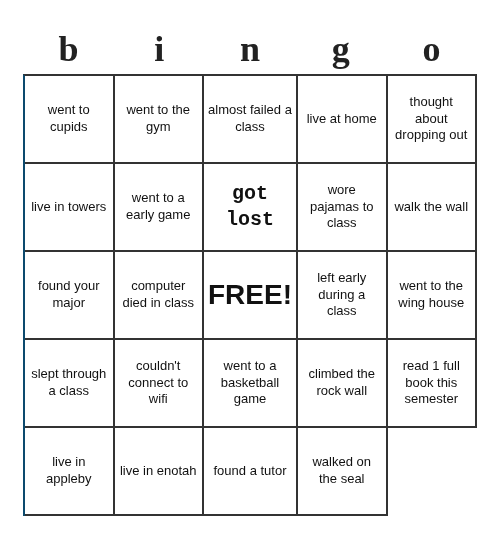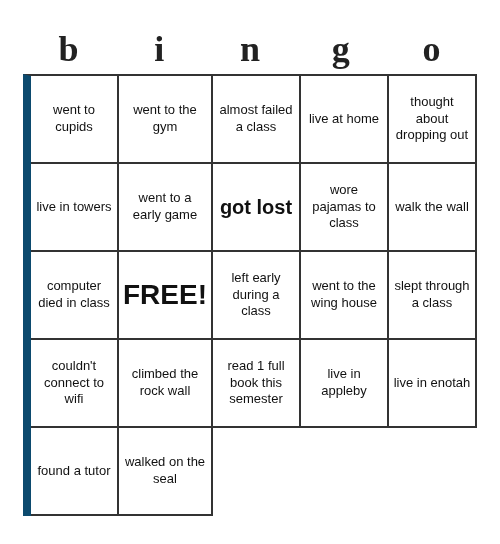--- a/index.html
+++ b/index.html
@@ -26,21 +26,21 @@
       width: 88px;
       text-align: center;
       font-size: 36px;
       font-weight: bold;
       font-family: Georgia, serif;
       color: #222;
     }
     .bingo-grid {
       display: grid;
       grid-template-columns: repeat(5, 1fr);
-      border-left: 8px solid #0c4a6e;
+      border-left: 2px solid #0c4a6e;
       border-top: 2px solid #333;
     }
     .bingo-cell {
       border-right: 2px solid #333;
       border-bottom: 2px solid #333;
       min-height: 88px;
       display: flex;
       align-items: center;
       justify-content: center;
       text-align: center;
@@ -49,20 +49,21 @@
       line-height: 1.3;
       color: #111;
     }
     .bingo-cell.free {
       font-size: 28px;
       font-weight: bold;
     }
     .bingo-cell.large-text {
       font-size: 20px;
       font-weight: bold;
+      font-family: Liberation Mono, monospace;
     }
   </style>
 </head>
 <body>
 
 <div class="bingo-card">
   <div class="bingo-header">
   <div class="bingo-letter">b</div>
       <div class="bingo-letter">i</div>
       <div class="bingo-letter">n</div>
@@ -73,26 +74,28 @@
   <div class="bingo-cell">went to cupids</div>
       <div class="bingo-cell">went to the gym</div>
       <div class="bingo-cell">almost failed a class</div>
       <div class="bingo-cell">live at home</div>
       <div class="bingo-cell">thought about dropping out</div>
       <div class="bingo-cell">live in towers</div>
       <div class="bingo-cell">went to a early game</div>
       <div class="bingo-cell large-text">got lost</div>
       <div class="bingo-cell">wore pajamas to class</div>
       <div class="bingo-cell">walk the wall</div>
+      <div class="bingo-cell">found your major</div>
       <div class="bingo-cell">computer died in class</div>
       <div class="bingo-cell free">FREE!</div>
       <div class="bingo-cell">left early during a class</div>
       <div class="bingo-cell">went to the wing house</div>
       <div class="bingo-cell">slept through a class</div>
       <div class="bingo-cell">couldn't connect to wifi</div>
+      <div class="bingo-cell">went to a basketball game</div>
       <div class="bingo-cell">climbed the rock wall</div>
       <div class="bingo-cell">read 1 full book this semester</div>
       <div class="bingo-cell">live in appleby</div>
       <div class="bingo-cell">live in enotah</div>
       <div class="bingo-cell">found a tutor</div>
       <div class="bingo-cell">walked on the seal</div>
     </div>
 </div>
 
 </body></html>

